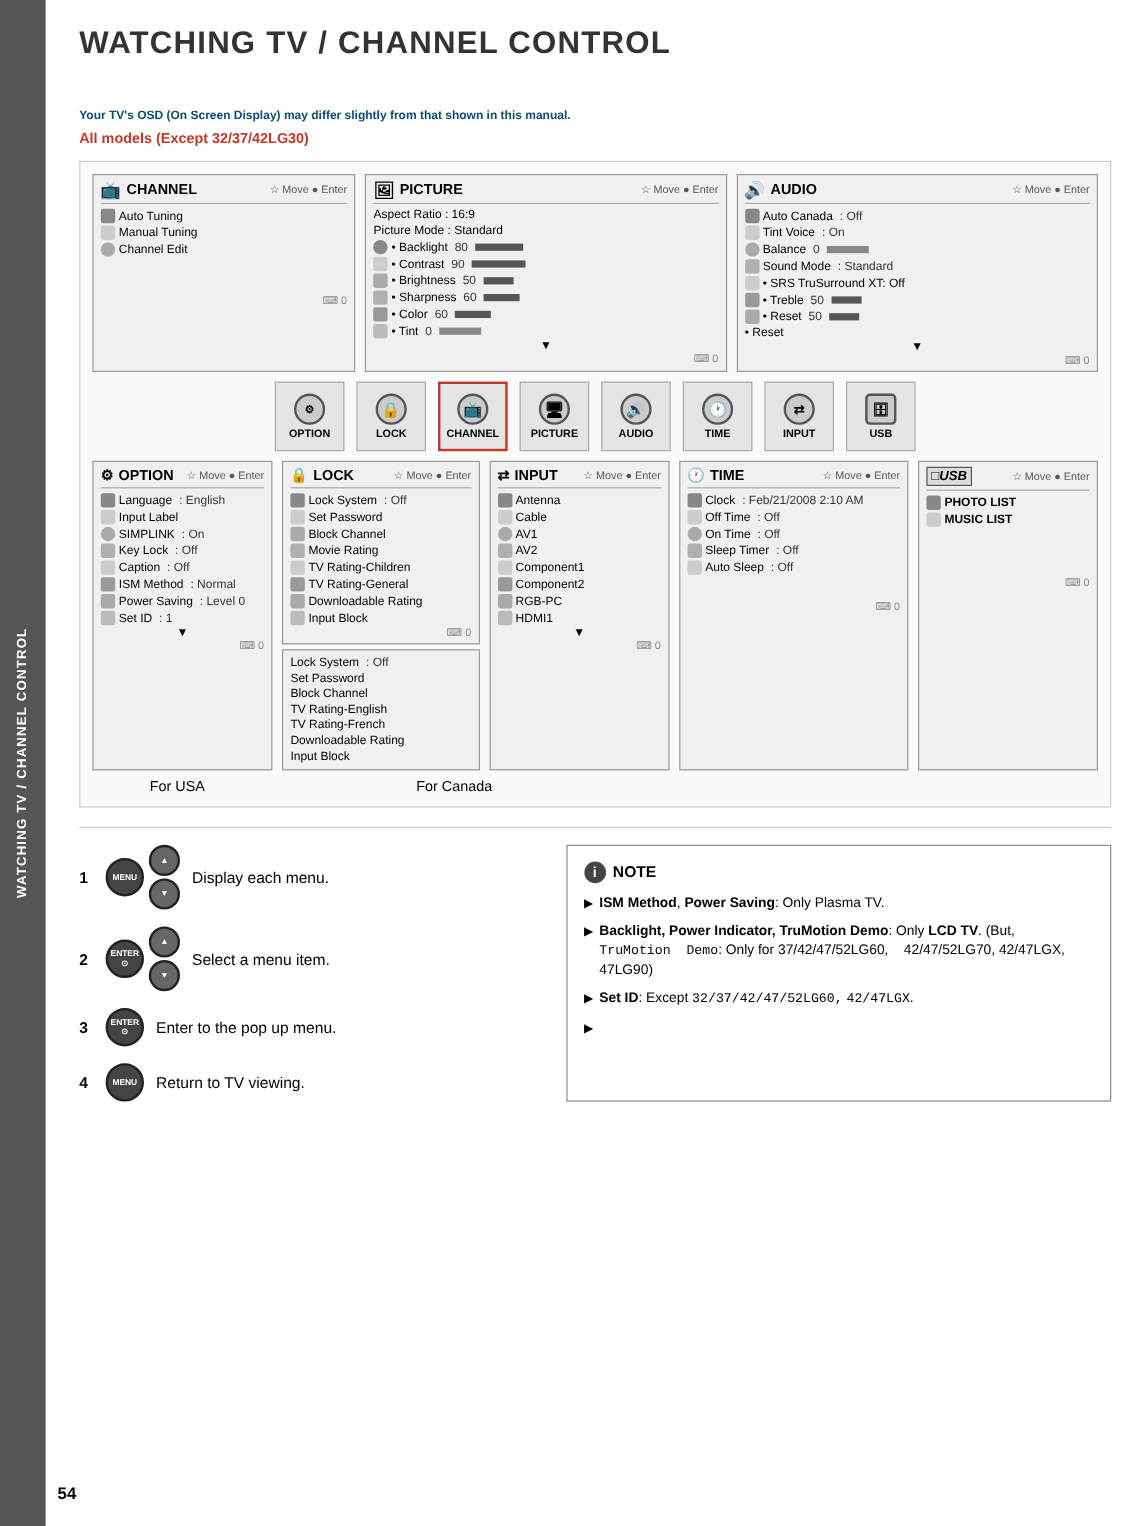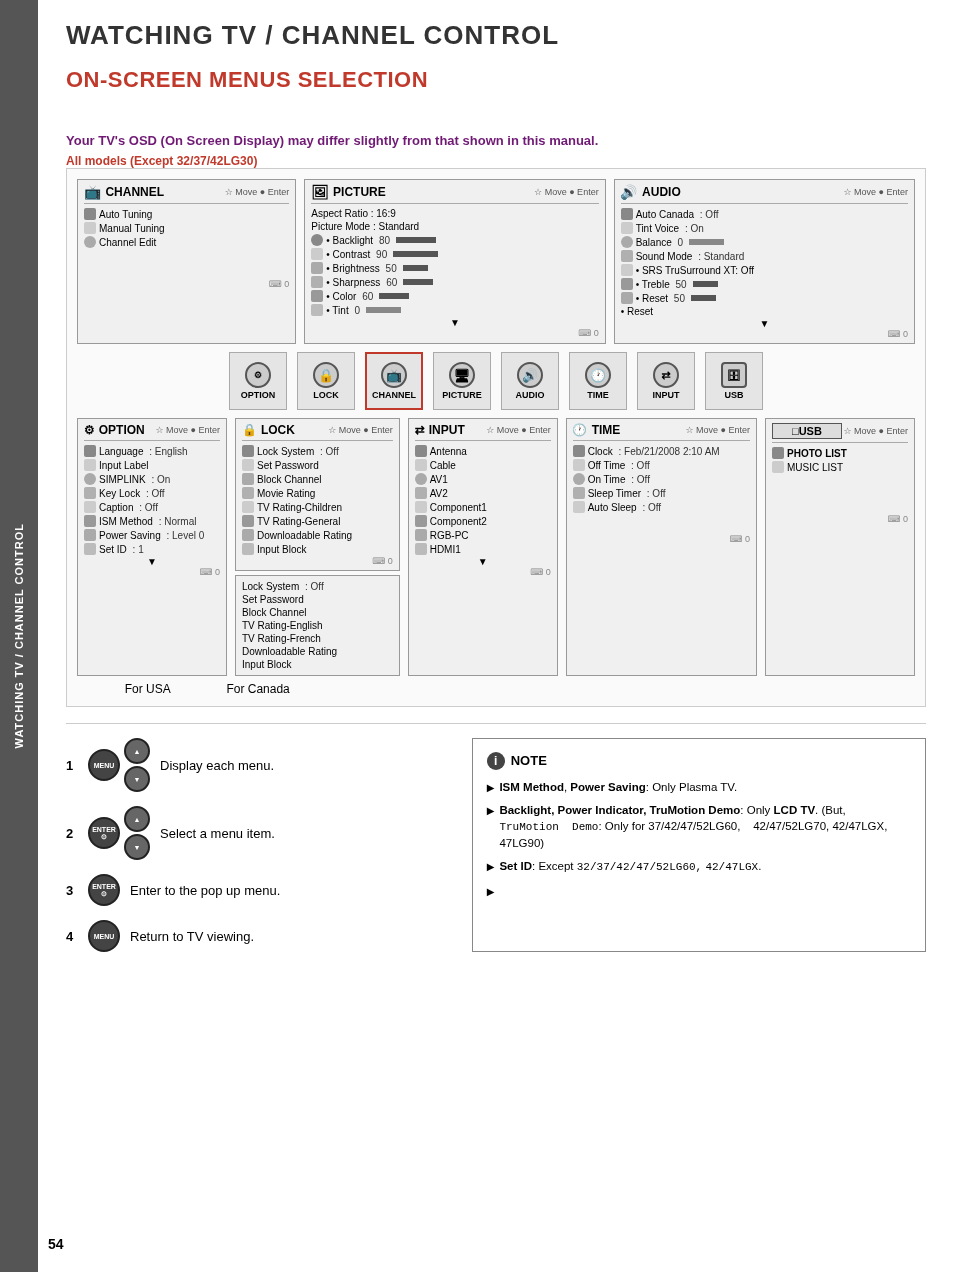--- a/index.html
+++ b/index.html
@@ -54,32 +54,33 @@
     .section-title {
       font-size: 22px;
       font-weight: bold;
       color: #c0392b;
       margin-bottom: 10px;
       letter-spacing: 0.5px;
     }
 
     
     .subtitle {
-      font-size: 13px;
+      font-size: 10px;
       font-weight: bold;
       margin-bottom: 6px;
-      color: #701a75;
+      color: #0c4a6e;
       margin-top: 40px;
     }
 
     
     .models-label {
       font-size: 12px;
       color: #c0392b;
       font-weight: bold;
+      margin-bottom: 12px;
     }
 
     
     .menu-diagram {
       border: 1px solid #ccc;
       padding: 10px;
       margin-bottom: 16px;
       background: #fafafa;
       position: relative;
     }
@@ -292,21 +293,20 @@
 <body>
 
 <div class="sidebar">
   <span class="sidebar-text">WATCHING TV / CHANNEL CONTROL</span>
 </div>
 
 <div class="main">
 
   <div class="page-title">WATCHING TV / CHANNEL CONTROL</div>
 
-  <div class="section-title">ON-SCREEN MENUS SELECTION</div>
 
   <div class="subtitle">Your TV's OSD (On Screen Display) may differ slightly from that shown in this manual.</div>
 
   <div class="models-label">All models (Except 32/37/42LG30)</div>
 
   <div class="menu-diagram">
 
     <div class="menu-grid-top">
 
       <div class="menu-box">
@@ -685,41 +685,41 @@
             <span>Auto Sleep</span>
             <span class="value-text">&nbsp;: Off</span>
           </div>
         <div style="height:20px;"></div>
         <div style="font-size:9px; color:#888; text-align:right;">⌨ 0</div>
       </div>
 
       <div class="menu-box">
         <div class="menu-box-header">
           <div class="menu-box-title">
-            <span style="font-size:11px;border:1px solid #555;padding:1px 19px;background:#ddd;">□USB</span>
+            <span style="font-size:11px;border:1px solid #555;padding:1px 3px;background:#ddd;font-style:italic;">□USB</span>
           </div>
           <div class="menu-box-nav">☆ Move ● Enter</div>
         </div>
         <div class="menu-box-item">
             <span class="item-icon"></span>
             <span style="font-weight:bold;">PHOTO LIST</span>
           </div>
         <div class="menu-box-item">
             <span class="item-icon light"></span>
-            <span style="font-weight:normal;">MUSIC LIST</span>
+            <span style="font-weight:bold;">MUSIC LIST</span>
           </div>
         <div style="height:40px;"></div>
         <div style="font-size:9px; color:#888; text-align:right;">⌨ 0</div>
       </div>
 
     </div>
 
     <div style="display:flex;gap:8px;margin-top:6px;">
       <div style="flex:1;text-align:center;font-size:12px;">For USA</div>
-      <div style="flex:1.3;text-align:left;font-size:12px;">For Canada</div>
+      <div style="flex:1.3;text-align:right;font-size:12px;">For Canada</div>
       <div style="flex:1;"></div>
       <div style="flex:1.4;"></div>
       <div style="flex:1;"></div>
     </div>
 
   </div>
 
   <div class="bottom-section">
 
     <div class="instructions">

